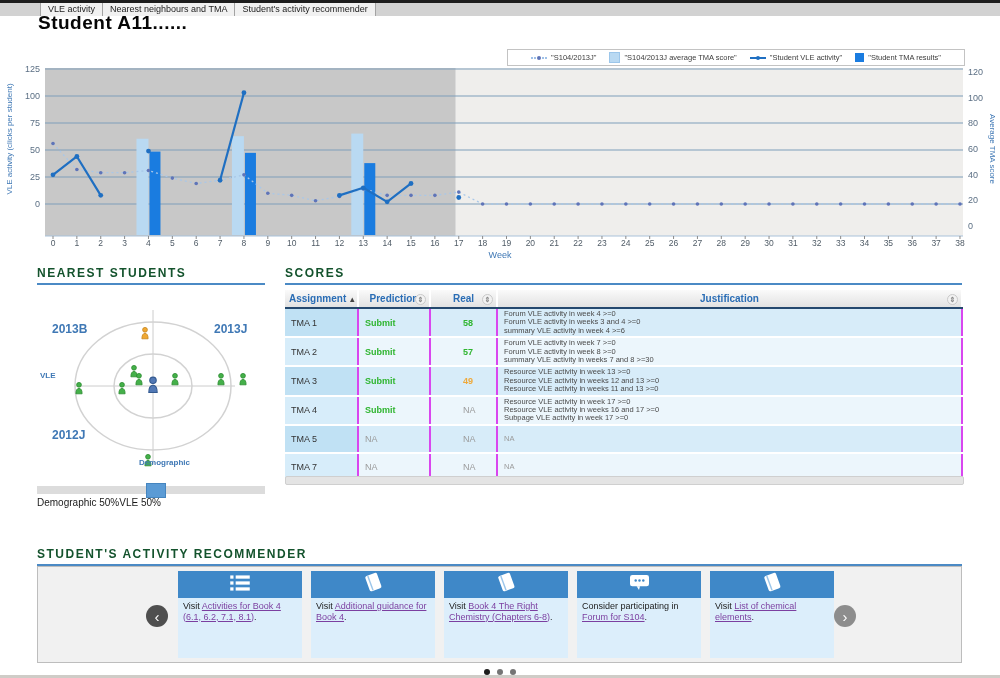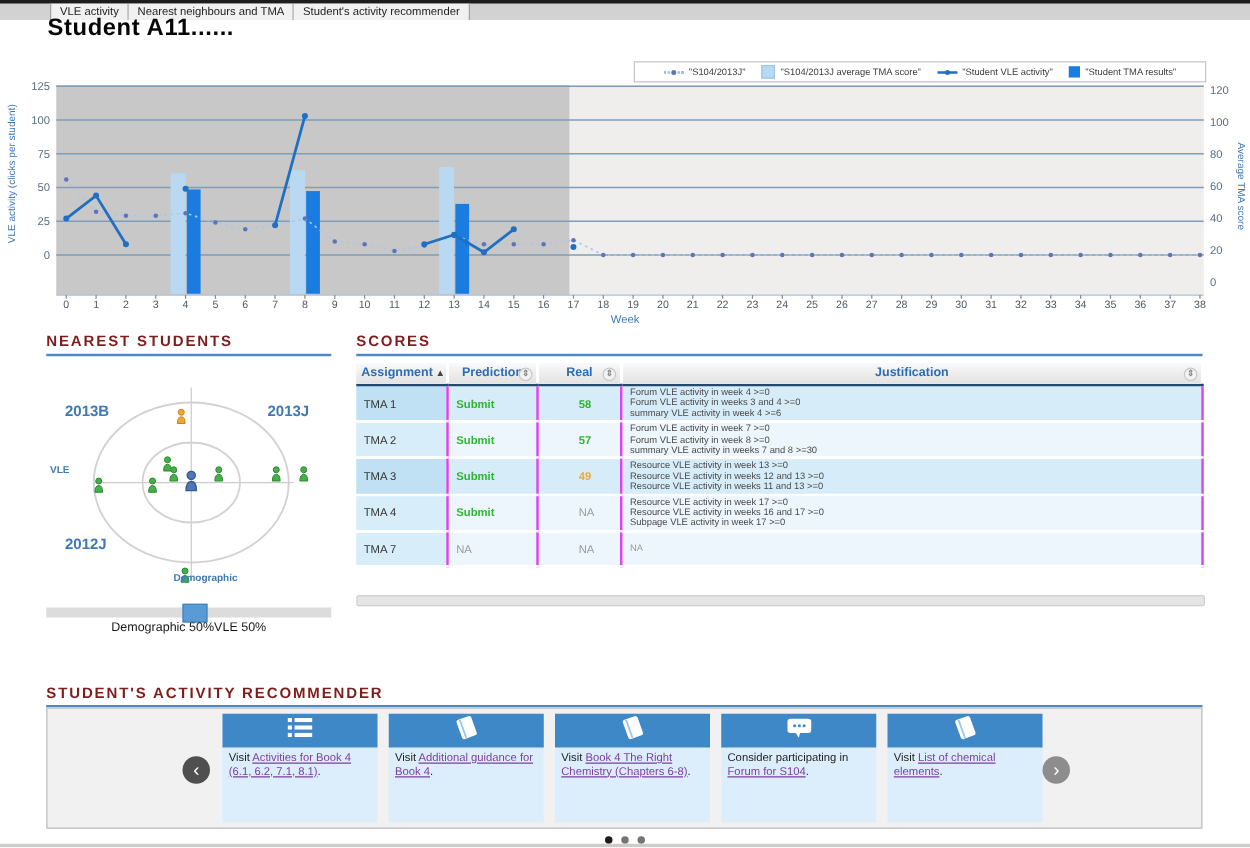--- a/index.html
+++ b/index.html
@@ -27,38 +27,38 @@
   .mk-dotted-line::after{content:'';position:absolute;left:6px;top:-3px;width:4px;height:4px;border-radius:50%;background:#5f74b8}
   .mk-solid-line{width:16px;height:0;border-top:2px solid #1f6fc2;position:relative}
   .mk-solid-line::after{content:'';position:absolute;left:6px;top:-3px;width:4px;height:4px;border-radius:50%;background:#1f6fc2}
   .mk-light-square{width:9px;height:9px;background:#b9d9f2;border:1px solid #9cc6ea}
   .mk-dark-square{width:9px;height:9px;background:#1a7ce0}
 
   .vle-chart{position:absolute;left:0;top:64px;width:1000px;height:200px}
   svg text{font-family:"Liberation Sans",sans-serif}
 
   
-  .sec-h{position:absolute;font-size:12px;font-weight:bold;color:#7f1d1d;letter-spacing:1.5px;
+  .sec-h{position:absolute;font-size:12px;font-weight:bold;color:#14532d;letter-spacing:1.5px;
          border-bottom:2px solid #4b8ac5;padding-bottom:3px}
   .h-nearest{left:37px;top:266px;width:228px}
   .h-scores{left:285px;top:266px;width:677px}
   .h-recommender{left:37px;top:547px;width:925px}
 
   
   .nearest-plot{position:absolute;left:37px;top:292px;width:228px;height:185px}
   .np-label{position:absolute;font-weight:bold;color:#3f78b5}
   .np-2013b{left:52px;top:322px;font-size:12px}
   .np-2013j{left:214px;top:322px;font-size:12px}
   .np-2012j{left:52px;top:428px;font-size:12px}
   .np-vle{left:40px;top:371px;font-size:8px}
   .np-demo{left:116px;top:458px;width:74px;text-align:right;font-size:8px}
   .slider-track{position:absolute;left:37px;top:486px;width:228px;height:8px;background:#dcdcdc;cursor:pointer}
   .slider-handle{position:absolute;left:146px;top:483px;width:18px;height:13px;background:#5b9bd5;
                  border:1px solid #4585bf;cursor:grab}
-  .slider-labels{position:absolute;left:37px;top:497px;width:228px;display:flex;justify-content:center;
+  .slider-labels{position:absolute;left:37px;top:497px;width:228px;display:flex;justify-content:flex-start;
                  font-size:10px;color:#1a1a1a}
 
   
   .scores-table{position:absolute;left:285px;top:290px;width:677px;border-collapse:collapse;table-layout:fixed}
   .scores-table th{background:linear-gradient(#fafafa,#e2e2e2);color:#2a6db5;font-size:10px;font-weight:bold;
                    padding:2px 4px;border-bottom:2px solid #24486e;border-right:2px solid #fff;
                    text-align:center;position:relative;cursor:pointer;height:13px}
   .sort-asc{color:#444;font-size:8px;margin-left:4px}
   .sort-ico{color:#8a8a8a;font-size:7px;position:absolute;right:3px;top:4px;width:9px;height:9px;line-height:9px;
             border:1px solid #c9c9c9;border-radius:50%;background:#f2f2f2;text-align:center}
@@ -401,20 +401,28 @@
         <tr class="even">
           <td class="col-a">TMA 4</td>
           <td class="col-p"><span class="pred" style="color: rgb(47, 181, 47);">Submit</span></td>
           <td class="col-r"><span class="realv na" style="color: rgb(155, 155, 155);">NA</span></td>
           <td class="col-j">
             <div class="just-line">Resource VLE activity in week 17 &gt;=0</div>
             <div class="just-line">Resource VLE activity in weeks 16 and 17 &gt;=0</div>
             <div class="just-line">Subpage VLE activity in week 17 &gt;=0</div>
           </td>
         </tr>
+        <tr class="odd">
+          <td class="col-a">TMA 5</td>
+          <td class="col-p"><span class="pred na" style="color: rgb(155, 155, 155);">NA</span></td>
+          <td class="col-r"><span class="realv na" style="color: rgb(155, 155, 155);">NA</span></td>
+          <td class="col-j">
+            <div class="just-line na">NA</div>
+          </td>
+        </tr>
         <tr class="even">
           <td class="col-a">TMA 7</td>
           <td class="col-p"><span class="pred na" style="color: rgb(155, 155, 155);">NA</span></td>
           <td class="col-r"><span class="realv na" style="color: rgb(155, 155, 155);">NA</span></td>
           <td class="col-j">
             <div class="just-line na">NA</div>
           </td>
         </tr>
       </tbody>
   </table>

